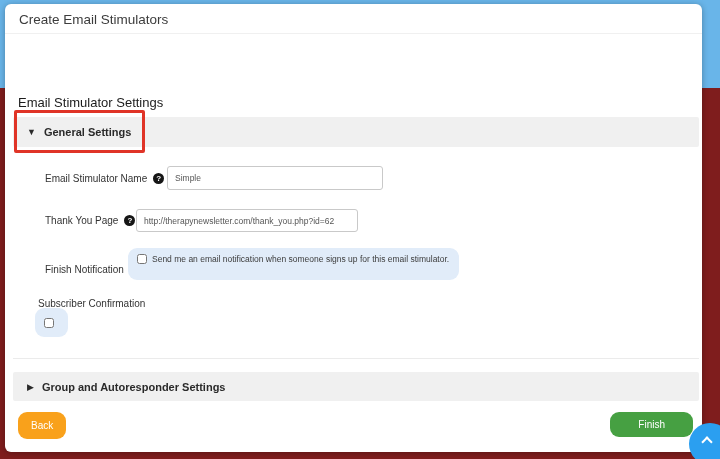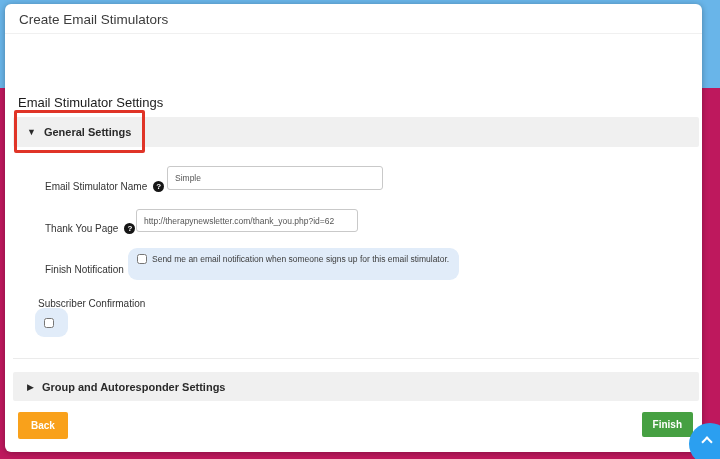--- a/index.html
+++ b/index.html
@@ -1,18 +1,18 @@
 <!DOCTYPE html>
 <html><head>
 <meta charset="utf-8">
 <style>
   * { margin:0; padding:0; box-sizing:border-box; }
   html,body { width:720px; height:459px; overflow:hidden; }
   body { font-family:"Liberation Sans", sans-serif; }
-  .screen { position:relative; width:720px; height:459px; background:#be185d; overflow:hidden; }
+  .screen { position:relative; width:720px; height:459px; background:#7f1d1d; overflow:hidden; }
   .bg-top { position:absolute; left:0; top:0; width:720px; height:88px; background:#69b5e9; }
   .modal { position:absolute; left:5px; top:4px; width:697px; height:448px; background:#ffffff;
            border-radius:6px; box-shadow:0 1px 6px rgba(0,0,0,0.30); }
   .modal-header { position:absolute; left:0; top:0; width:100%; height:30px; border-bottom:1px solid #f0f0f0; }
   .modal-title { position:absolute; left:14px; top:8px; font-size:13.5px; color:#3c3c3c; }
 
   
   .wizard { position:absolute; left:13px; top:52px; height:28px; display:flex; }
   .step { height:28px; width:79px; line-height:28px; text-align:center; font-size:11px;
           color:#999999; background:#e3e3e3; }
@@ -33,42 +33,42 @@
   .tri { font-size:9px; color:#2a2a2a; margin:0 8px 0 14px; }
   .section-label { font-size:11px; font-weight:bold; color:#2a2a2a; }
 
   .annotation { position:absolute; left:9px; top:106px; width:131px; height:43px;
                 border:3px solid #e03427; border-radius:2px; z-index:6; pointer-events:none; }
 
   .form-label { font-size:10px; color:#333333; white-space:nowrap; }
   .help { display:inline-block; width:11px; height:11px; border-radius:50%; background:#161616;
           color:#ffffff; font-size:8px; font-weight:bold; line-height:11px; text-align:center; margin-left:6px; }
   .row { position:absolute; left:0; width:697px; }
-  .label-wrap { position:absolute; left:40px; top:0; height:28px; display:flex; align-items:flex-end; }
+  .label-wrap { position:absolute; left:40px; top:0; height:28px; display:flex; align-items:center; }
   .text-input { position:absolute; border:1px solid #c9c9c9; border-radius:3px; background:#ffffff;
                 font-family:"Liberation Sans", sans-serif; font-size:8.5px; color:#555555; padding:8px 7px; }
   .row-name  { top:160px; height:28px; }
   .row-name .text-input  { left:162px; top:2px; width:216px; height:24px; }
   .row-thanks{ top:202px; height:28px; }
   .row-thanks .text-input{ left:131px; top:3px; width:222px; height:23px; }
 
   .info-box { position:absolute; background:#e1ecf9; border-radius:9px; display:flex; white-space:nowrap;
               font-size:8.5px; color:#3c3c3c; }
   .box-notif { left:123px; top:244px; padding:6px 10px 16px 9px; align-items:flex-start; }
   .box-confirm { left:30px; top:304px; height:29px; padding:0 9px; align-items:center; }
   .cb { width:10px; height:10px; margin:0 5px 0 0; flex:0 0 auto; }
   .lbl-notif { position:absolute; left:40px; top:260px; }
   .lbl-confirm { position:absolute; left:33px; top:294px; }
 
   .divider { position:absolute; left:8px; top:354px; width:686px; height:1px; background:#ebebeb; }
 
-  .btn { position:absolute; top:408px; border:none; border-radius:2px; color:#ffffff; font-weight:bold;
+  .btn { position:absolute; top:408px; border:none; border-radius:9px; color:#ffffff; font-weight:normal;
          font-size:10px; font-family:"Liberation Sans", sans-serif; cursor:pointer; }
   .btn-back { left:13px; padding:8px 13px; background:#f9a11b; }
-  .btn-finish { right:9px; padding:7px 11px; background:#46a042; }
+  .btn-finish { right:9px; padding:7px 28px; background:#46a042; }
 
   .scroll-top { position:absolute; left:689px; top:423px; width:42px; height:42px; border-radius:50%;
                 background:#2b9ff0; z-index:10; cursor:pointer; }
   .chev { position:absolute; left:14px; top:15px; width:8px; height:8px;
           border-top:2px solid #ffffff; border-right:2px solid #ffffff; transform:rotate(-45deg); }
 </style>
 </head>
 <body>
 
 <div class="screen">

